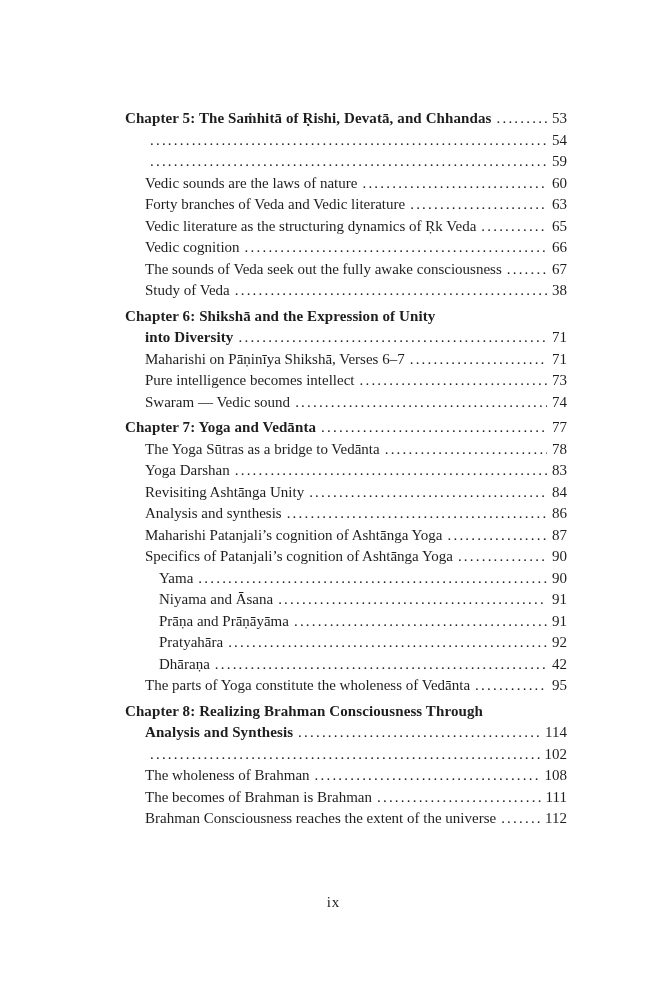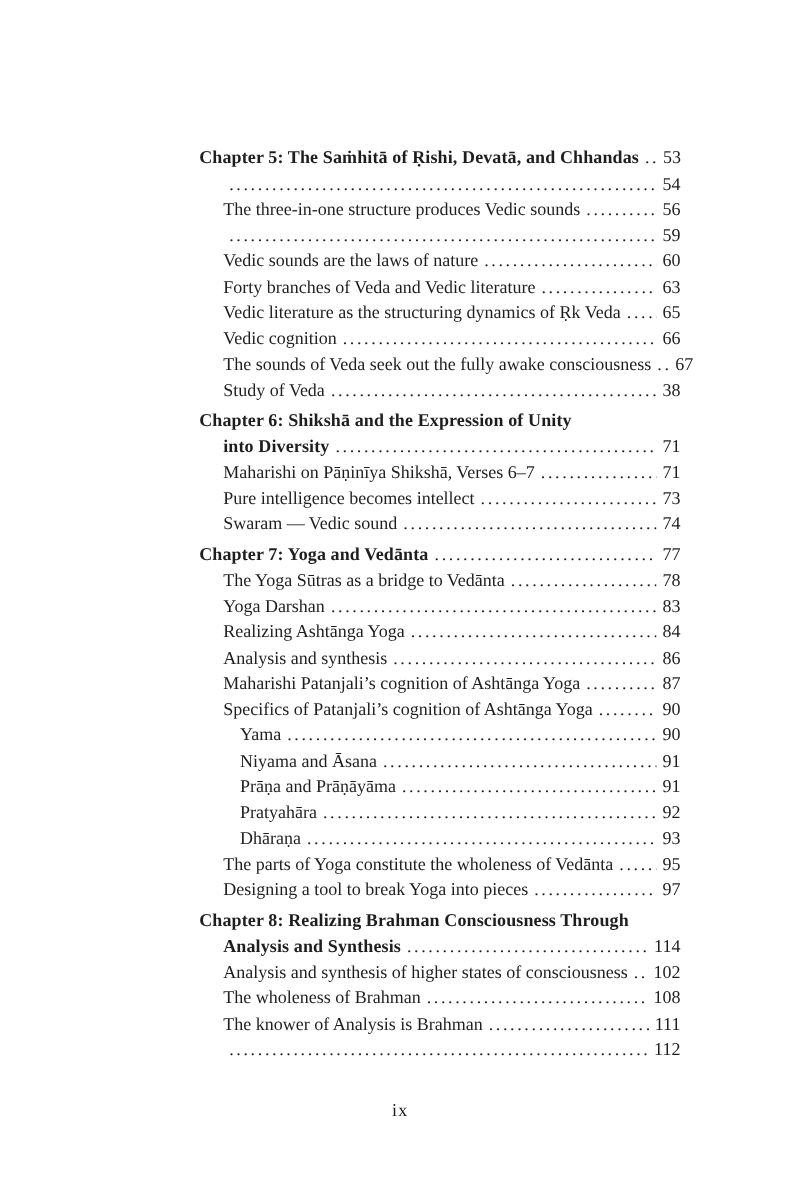--- a/index.html
+++ b/index.html
@@ -17,22 +17,21 @@
     height:1000px;
     background:var(--paper);
     overflow:hidden;
     font-family:"Liberation Serif","DejaVu Serif",serif;
     color:var(--ink);
   }
   .toc{
     position:absolute;
     left:125px;
     right:100px;
-    top:122px;
-    margin-left:41px;
+    top:108px;
   }
   .toc-line{
     display:flex;
     align-items:baseline;
     font-size:15px;
     line-height:21.5px;
     color:var(--ink);
   }
   .indent-0{padding-left:0;}
   .indent-1{padding-left:20px;}
@@ -57,21 +56,21 @@
     font-size:15px;
   }
   .toc-page-num{
     flex:0 0 auto;
     padding-left:4px;
     text-align:right;
     font-family:Liberation Serif, serif;
   }
   .folio{
     position:absolute;
-    top:918px;
+    top:894px;
     left:0;
     width:100%;
     text-align:center;
     font-size:15px;
     letter-spacing:1px;
     color:var(--ink);
   }
 </style>
 </head>
 <body>
@@ -81,25 +80,20 @@
       <div class="toc-line indent-0 bold">
     <span class="toc-title">Chapter 5: The Saṁhitā of Ṛishi, Devatā, and Chhandas</span>
     <span class="toc-dots" aria-hidden="true"></span>
     <span class="toc-page-num">53</span>
   </div>
       <div class="toc-line indent-1">
     <span class="toc-dots" aria-hidden="true"></span>
     <span class="toc-page-num">54</span>
   </div>
       <div class="toc-line indent-1">
-    <span class="toc-title">The three-in-one structure produces Vedic sounds</span>
-    <span class="toc-dots" aria-hidden="true"></span>
-    <span class="toc-page-num">56</span>
-  </div>
-      <div class="toc-line indent-1">
     <span class="toc-dots" aria-hidden="true"></span>
     <span class="toc-page-num">59</span>
   </div>
       <div class="toc-line indent-1">
     <span class="toc-title">Vedic sounds are the laws of nature</span>
     <span class="toc-dots" aria-hidden="true"></span>
     <span class="toc-page-num">60</span>
   </div>
       <div class="toc-line indent-1">
     <span class="toc-title">Forty branches of Veda and Vedic literature</span>
@@ -159,21 +153,21 @@
     <span class="toc-title">The Yoga Sūtras as a bridge to Vedānta</span>
     <span class="toc-dots" aria-hidden="true"></span>
     <span class="toc-page-num">78</span>
   </div>
       <div class="toc-line indent-1">
     <span class="toc-title">Yoga Darshan</span>
     <span class="toc-dots" aria-hidden="true"></span>
     <span class="toc-page-num">83</span>
   </div>
       <div class="toc-line indent-1">
-    <span class="toc-title">Realizing Ashtānga Yoga</span>
+    <span class="toc-title">Revisiting Ashtānga Unity</span>
     <span class="toc-dots" aria-hidden="true"></span>
     <span class="toc-page-num">84</span>
   </div>
       <div class="toc-line indent-1">
     <span class="toc-title">Analysis and synthesis</span>
     <span class="toc-dots" aria-hidden="true"></span>
     <span class="toc-page-num">86</span>
   </div>
       <div class="toc-line indent-1">
     <span class="toc-title">Maharishi Patanjali’s cognition of Ashtānga Yoga</span>
@@ -201,55 +195,50 @@
     <span class="toc-page-num">91</span>
   </div>
       <div class="toc-line indent-2">
     <span class="toc-title">Pratyahāra</span>
     <span class="toc-dots" aria-hidden="true"></span>
     <span class="toc-page-num">92</span>
   </div>
       <div class="toc-line indent-2">
     <span class="toc-title">Dhāraṇa</span>
     <span class="toc-dots" aria-hidden="true"></span>
-    <span class="toc-page-num">93</span>
+    <span class="toc-page-num">42</span>
   </div>
       <div class="toc-line indent-1">
     <span class="toc-title">The parts of Yoga constitute the wholeness of Vedānta</span>
     <span class="toc-dots" aria-hidden="true"></span>
     <span class="toc-page-num">95</span>
-  </div>
-      <div class="toc-line indent-1">
-    <span class="toc-title">Designing a tool to break Yoga into pieces</span>
-    <span class="toc-dots" aria-hidden="true"></span>
-    <span class="toc-page-num">97</span>
   </div>
       <div class="toc-line indent-0 bold section-start">
     <span class="toc-title">Chapter 8: Realizing Brahman Consciousness Through</span>
 
   </div>
       <div class="toc-line indent-1 bold">
     <span class="toc-title">Analysis and Synthesis</span>
     <span class="toc-dots" aria-hidden="true"></span>
     <span class="toc-page-num">114</span>
   </div>
       <div class="toc-line indent-1">
-    <span class="toc-title">Analysis and synthesis of higher states of consciousness</span>
     <span class="toc-dots" aria-hidden="true"></span>
     <span class="toc-page-num">102</span>
   </div>
       <div class="toc-line indent-1">
     <span class="toc-title">The wholeness of Brahman</span>
     <span class="toc-dots" aria-hidden="true"></span>
     <span class="toc-page-num">108</span>
   </div>
       <div class="toc-line indent-1">
-    <span class="toc-title">The knower of Analysis is Brahman</span>
+    <span class="toc-title">The becomes of Brahman is Brahman</span>
     <span class="toc-dots" aria-hidden="true"></span>
     <span class="toc-page-num">111</span>
   </div>
       <div class="toc-line indent-1">
+    <span class="toc-title">Brahman Consciousness reaches the extent of the universe</span>
     <span class="toc-dots" aria-hidden="true"></span>
     <span class="toc-page-num">112</span>
   </div>
     </div>
   <div class="folio">ix</div>
 </div>
 
 </body></html>

